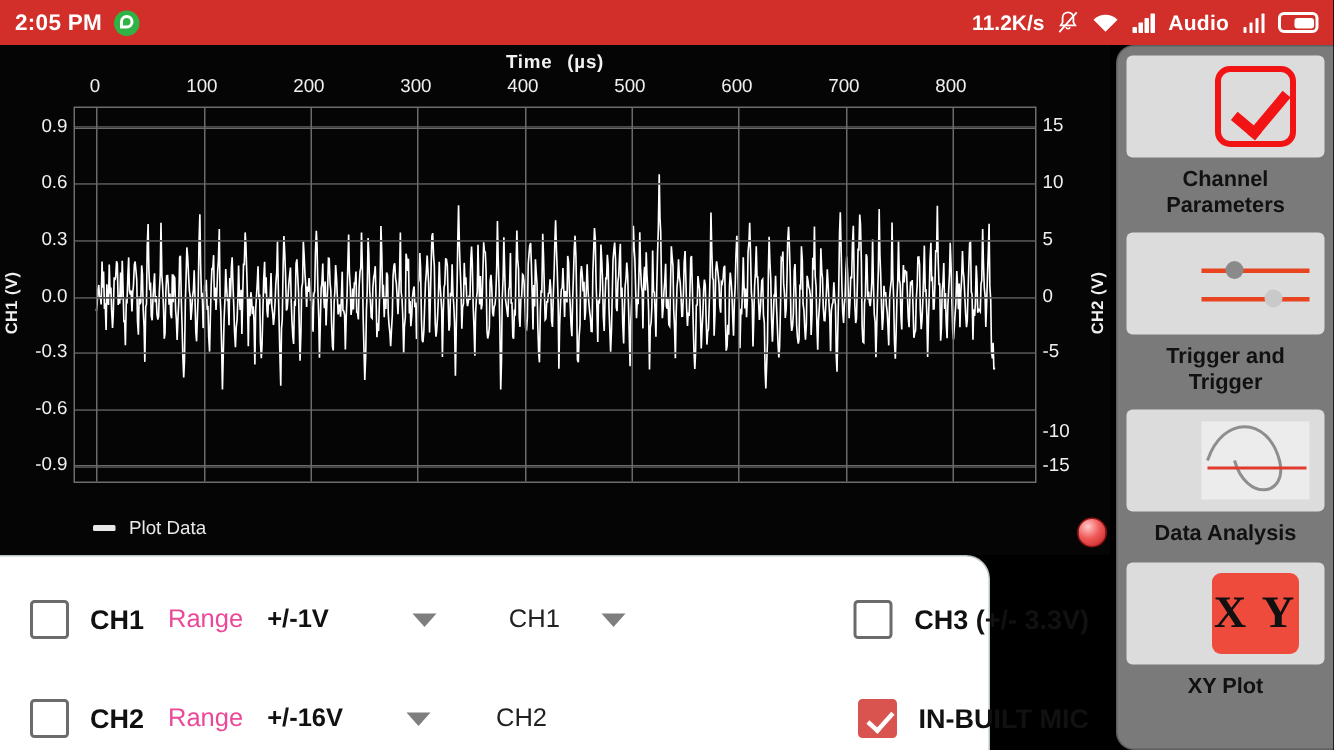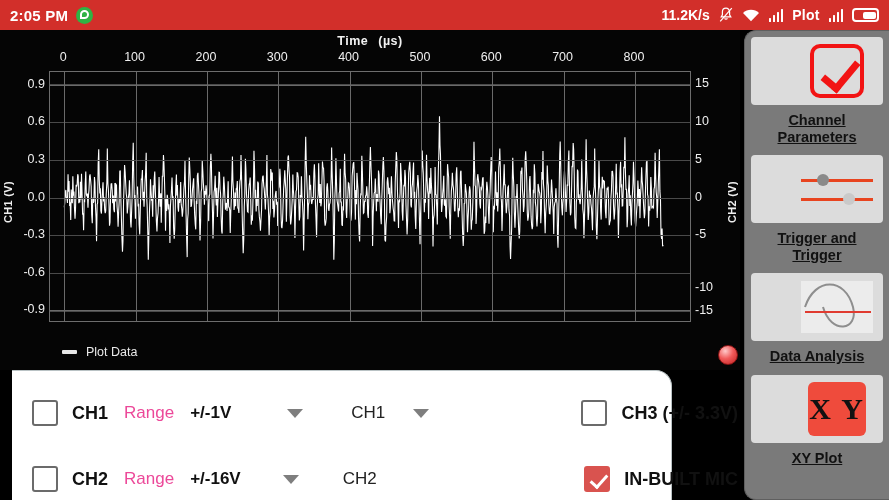--- a/index.html
+++ b/index.html
@@ -71,21 +71,21 @@
     align-items:center; gap:9px; }
   .legend .swatch{ width:15px; height:4px; background:#e8e8e8; border-radius:1px; }
   .legend .ltxt{ color:#eaeaea; font-size:12.5px; }
 
   .recdot{ position:absolute; left:718px; top:345px; width:20px; height:20px;
     border-radius:50%;
     background:radial-gradient(circle at 35% 28%, #ffc9c9 0%, #f05a5a 45%, #c02020 100%);
     border:1px solid #8d1414; }
 
   
-  .ctrl{ position:absolute; left:12px; top:370px; width:660px; height:130px;
+  .ctrl{ position:absolute; left:0; top:370px; width:660px; height:130px;
     background:#fff; border-top-right-radius:16px; border:1px solid #b9c2c4;
     border-left:none; border-bottom:none; }
   .ctrl-row{ position:absolute; left:0; width:744px; height:60px;
     display:flex; align-items:center; }
   .ctrl-row.r1{ top:12px; }
   .ctrl-row.r2{ top:78px; }
 
   .cbox{ width:26px; height:26px; border:2.5px solid #6b6b6b; border-radius:3px;
     background:#fff; margin-left:20px; flex:none; }
   .cbox.checked{ background:#d9534f; border-color:#d9534f; position:relative; }
@@ -105,21 +105,21 @@
 
   
   .sidebar{ position:absolute; left:744px; top:30px; width:145px; height:470px;
     background:#7a7a7a; border-top-left-radius:12px;
     border-bottom-left-radius:12px; border:1px solid #5f5f5f;
     border-right:none; padding:6px; }
   .sb-item{ width:100%; }
   .sb-icon{ width:100%; height:68px; background:#dcdcdc; border-radius:4px;
     display:flex; align-items:center; justify-content:center;padding-left:40px; }
   .sb-label{ color:#111; font-size:14.5px; font-weight:bold; text-align:center;
-    line-height:1.18; padding:7px 2px 9px;text-decoration:underline; }
+    line-height:1.18; padding:7px 2px 9px; }
 
   .ic-check{ width:54px; height:54px; border:4px solid #f21414; border-radius:10px;
     position:relative; }
   .ic-check::after{ content:""; position:absolute; left:16px; top:6px;
     width:14px; height:30px; border:solid #f21414; border-width:0 7px 7px 0;
     transform:rotate(40deg); }
   .ic-sliders{ width:72px; height:44px; position:relative; }
   .ic-sliders .tr{ position:absolute; left:0; width:72px; height:2.5px;
     background:#e8441f; }
   .ic-sliders .tr.a{ top:12px; } .ic-sliders .tr.b{ top:31px; }
@@ -153,21 +153,21 @@
         <svg width="18" height="14" viewBox="0 0 18 14">
           <path d="M9 13.2 1 5.1A11.4 11.4 0 0 1 17 5.1z" fill="#fff"></path>
         </svg>
       </span>
       <span class="bars">
           <i></i>
           <i></i>
           <i></i>
           <i></i>
         </span>
-      <span class="sb-volte">Plot</span>
+      <span class="sb-volte">Audio</span>
       <span class="bars">
           <i></i>
           <i></i>
           <i></i>
           <i></i>
         </span>
       <span class="batt"></span>
     </div>
   </div>
 

